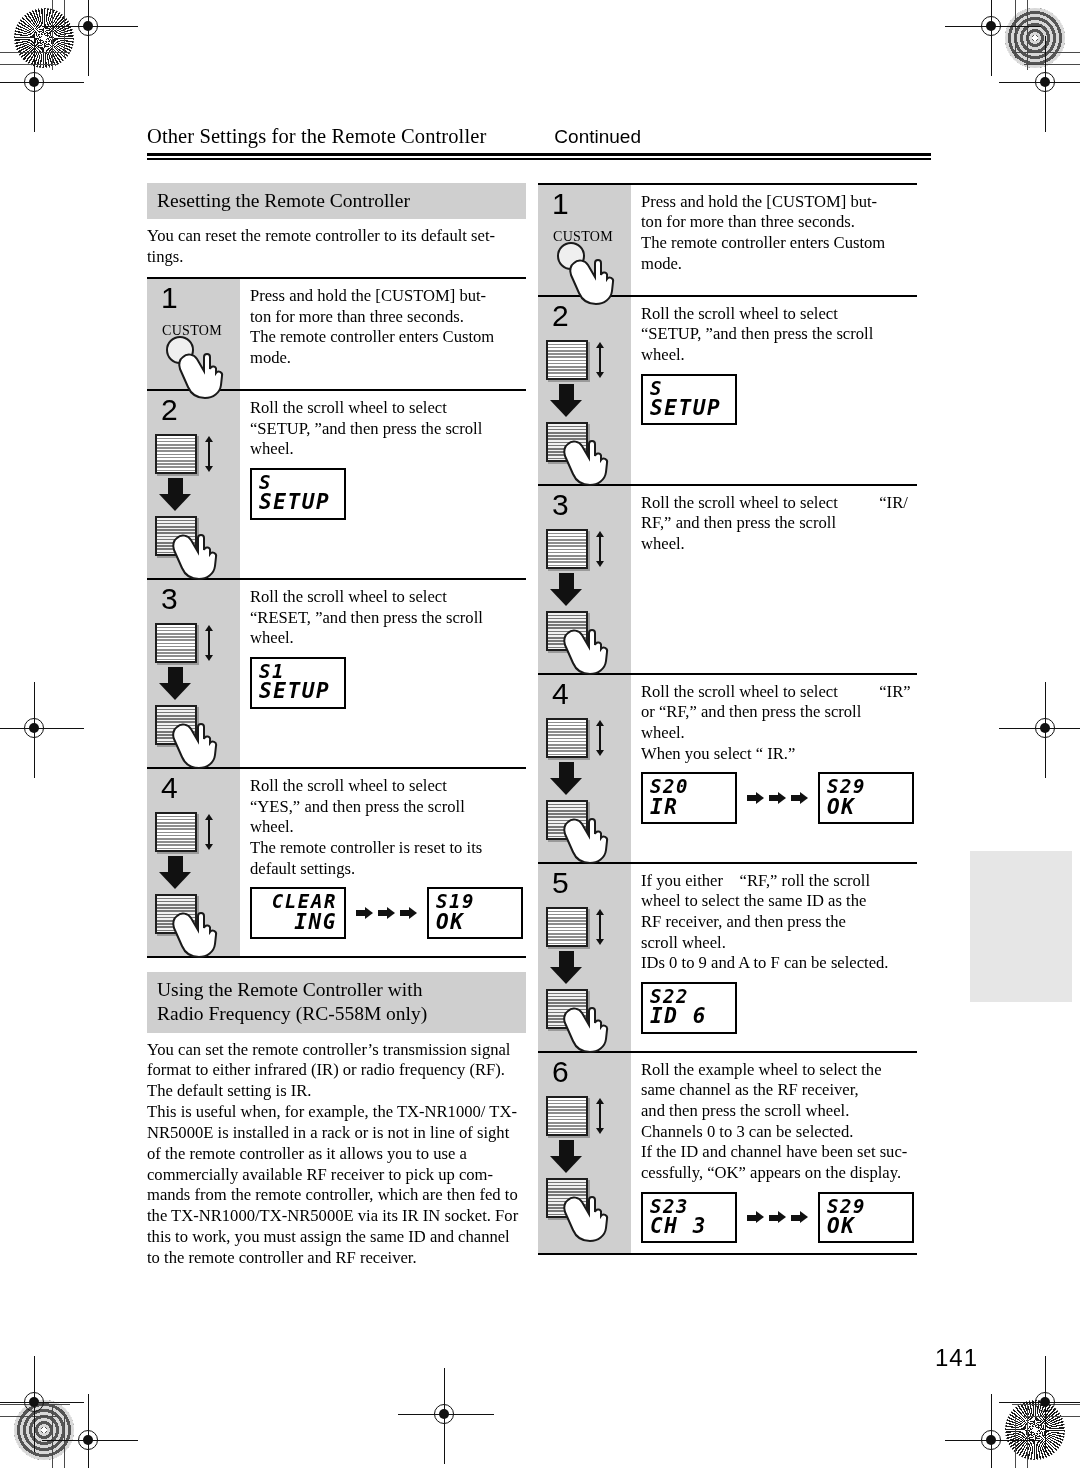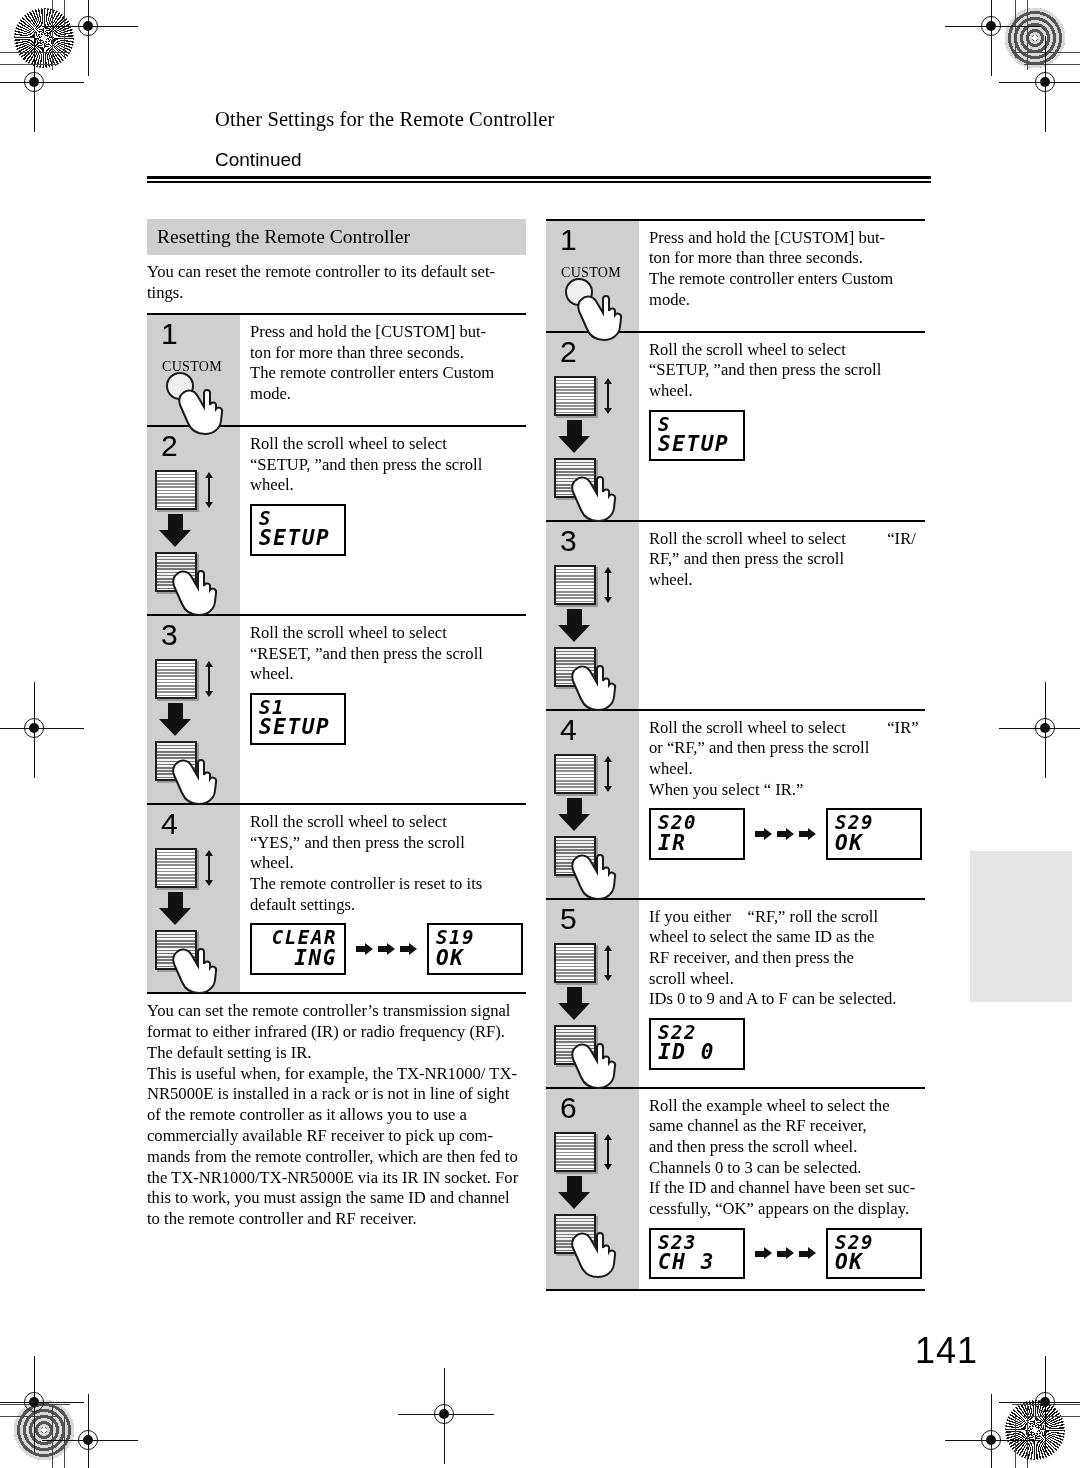--- a/index.html
+++ b/index.html
@@ -27,29 +27,29 @@
   .rosette::after{content:"";position:absolute;left:50%;top:50%;
     width:10px;height:10px;margin:-5px 0 0 -5px;border-radius:50%;
     background:radial-gradient(circle,#fff 0 40%,transparent 41%);}
 
   
   #page{position:absolute;left:0;top:0;width:1080px;height:1468px;}
 
   .content{position:absolute;left:147px;top:108px;width:784px;}
 
   
-  .runhead{display:flex;align-items:baseline;flex-direction:column;}
+  .runhead{display:flex;align-items:baseline;}
   .runhead .title{font-size:20.5px;letter-spacing:.1px;}
   .runhead .cont{font-family:"Liberation Sans",sans-serif;font-size:19px;
                  margin-left:68px;margin-top:18px;}
   .rule-thick{height:3.1px;background:#000;margin-top:5px;}
   .rule-thin{height:1.2px;background:#000;margin-top:2.4px;}
 
   
-  .cols{display:flex;gap:20px;margin-top:36px;}
+  .cols{display:flex;gap:12px;margin-top:23px;}
   .col{width:379px;}
 
   
   .band{background:#cfcfcf;padding:6px 0 7px 10px;font-size:19.5px;line-height:1.22;}
 
   .body-text{font-size:16.6px;line-height:1.255;margin-top:7px;}
   .body-text p{margin:0;}
 
   
   .steps{margin-top:9px;border-top:2.6px solid #000;}
@@ -110,21 +110,21 @@
   .lcd .l1{font-size:19px;}
   .lcd.right .l1,.lcd.right .l2{text-align:right;}
   .arrows{display:flex;gap:5px;margin:0 10px;}
   .arrows .a{position:relative;width:17px;height:13px;}
   .arrows .a .s{position:absolute;left:0;top:3.6px;width:9px;height:6px;background:#111;}
   .arrows .a .h{position:absolute;right:0;top:0;width:0;height:0;
       border-top:6.5px solid transparent;border-bottom:6.5px solid transparent;
       border-left:8px solid #111;}
 
   .pagenum{position:absolute;right:102px;bottom:96px;
-     font-family:"Liberation Sans",sans-serif;font-size:36px;letter-spacing:1px;}
+     font-family:"Liberation Sans",sans-serif;font-size:24px;letter-spacing:1px;}
 
   .edge-tab{position:absolute;left:970px;top:851px;width:102px;height:151px;
             background:#e6e6e6;}
 </style>
 </head>
 <body>
 
 <div id="page">
 
   <div class="rosette" style="left:14px;top:8px;"></div>
@@ -387,20 +387,24 @@
                   </div>
                   <div class="lcd">
                     <div class="l1">S19</div>
                     <div class="l2">OK</div>
                   </div>
                 </div>
               </div>
             </div>
           </div>
 
+        <div class="band" style="margin-top:14px;">
+          <div>Using the Remote Controller with</div>
+          <div>Radio Frequency (RC-558M only)</div>
+        </div>
         <div class="body-text">
           <p>You can set the remote controller’s transmission signal format to either infrared (IR) or radio frequency (RF). The default setting is IR.</p>
           <p>This is useful when, for example, the TX-NR1000/ TX-NR5000E is installed in a rack or is not in line of sight of the remote controller as it allows you to use a commercially available RF receiver to pick up com-mands from the remote controller, which are then fed to the TX-NR1000/TX-NR5000E via its IR IN socket. For this to work, you must assign the same ID and channel to the remote controller and RF receiver.</p>
         </div>
       </div>
 
       <div class="col">
         <div class="steps" style="margin-top:0;" id="right-steps">
             <div class="step">
               <div class="num">
@@ -577,21 +581,21 @@
               </div>
               <div class="body">
                 <p class="gapline">If you either    “RF,” roll the scroll</p>
                 <p class="gapline">wheel to select the same ID as the</p>
                 <p class="gapline">RF receiver, and then press the</p>
                 <p class="gapline">scroll wheel.</p>
                 <p class="gapline">IDs 0 to 9 and A to F can be selected.</p>
                 <div class="lcdrow">
                   <div class="lcd">
                     <div class="l1">S22</div>
-                    <div class="l2">ID 0</div>
+                    <div class="l2">ID 6</div>
                   </div>
                 </div>
               </div>
             </div>
             <div class="step last">
               <div class="num">
                 <div class="digit">6</div>
                 <div class="wheelcol">
                   <div class="wheelrow">
                     <div class="wheel"></div>

